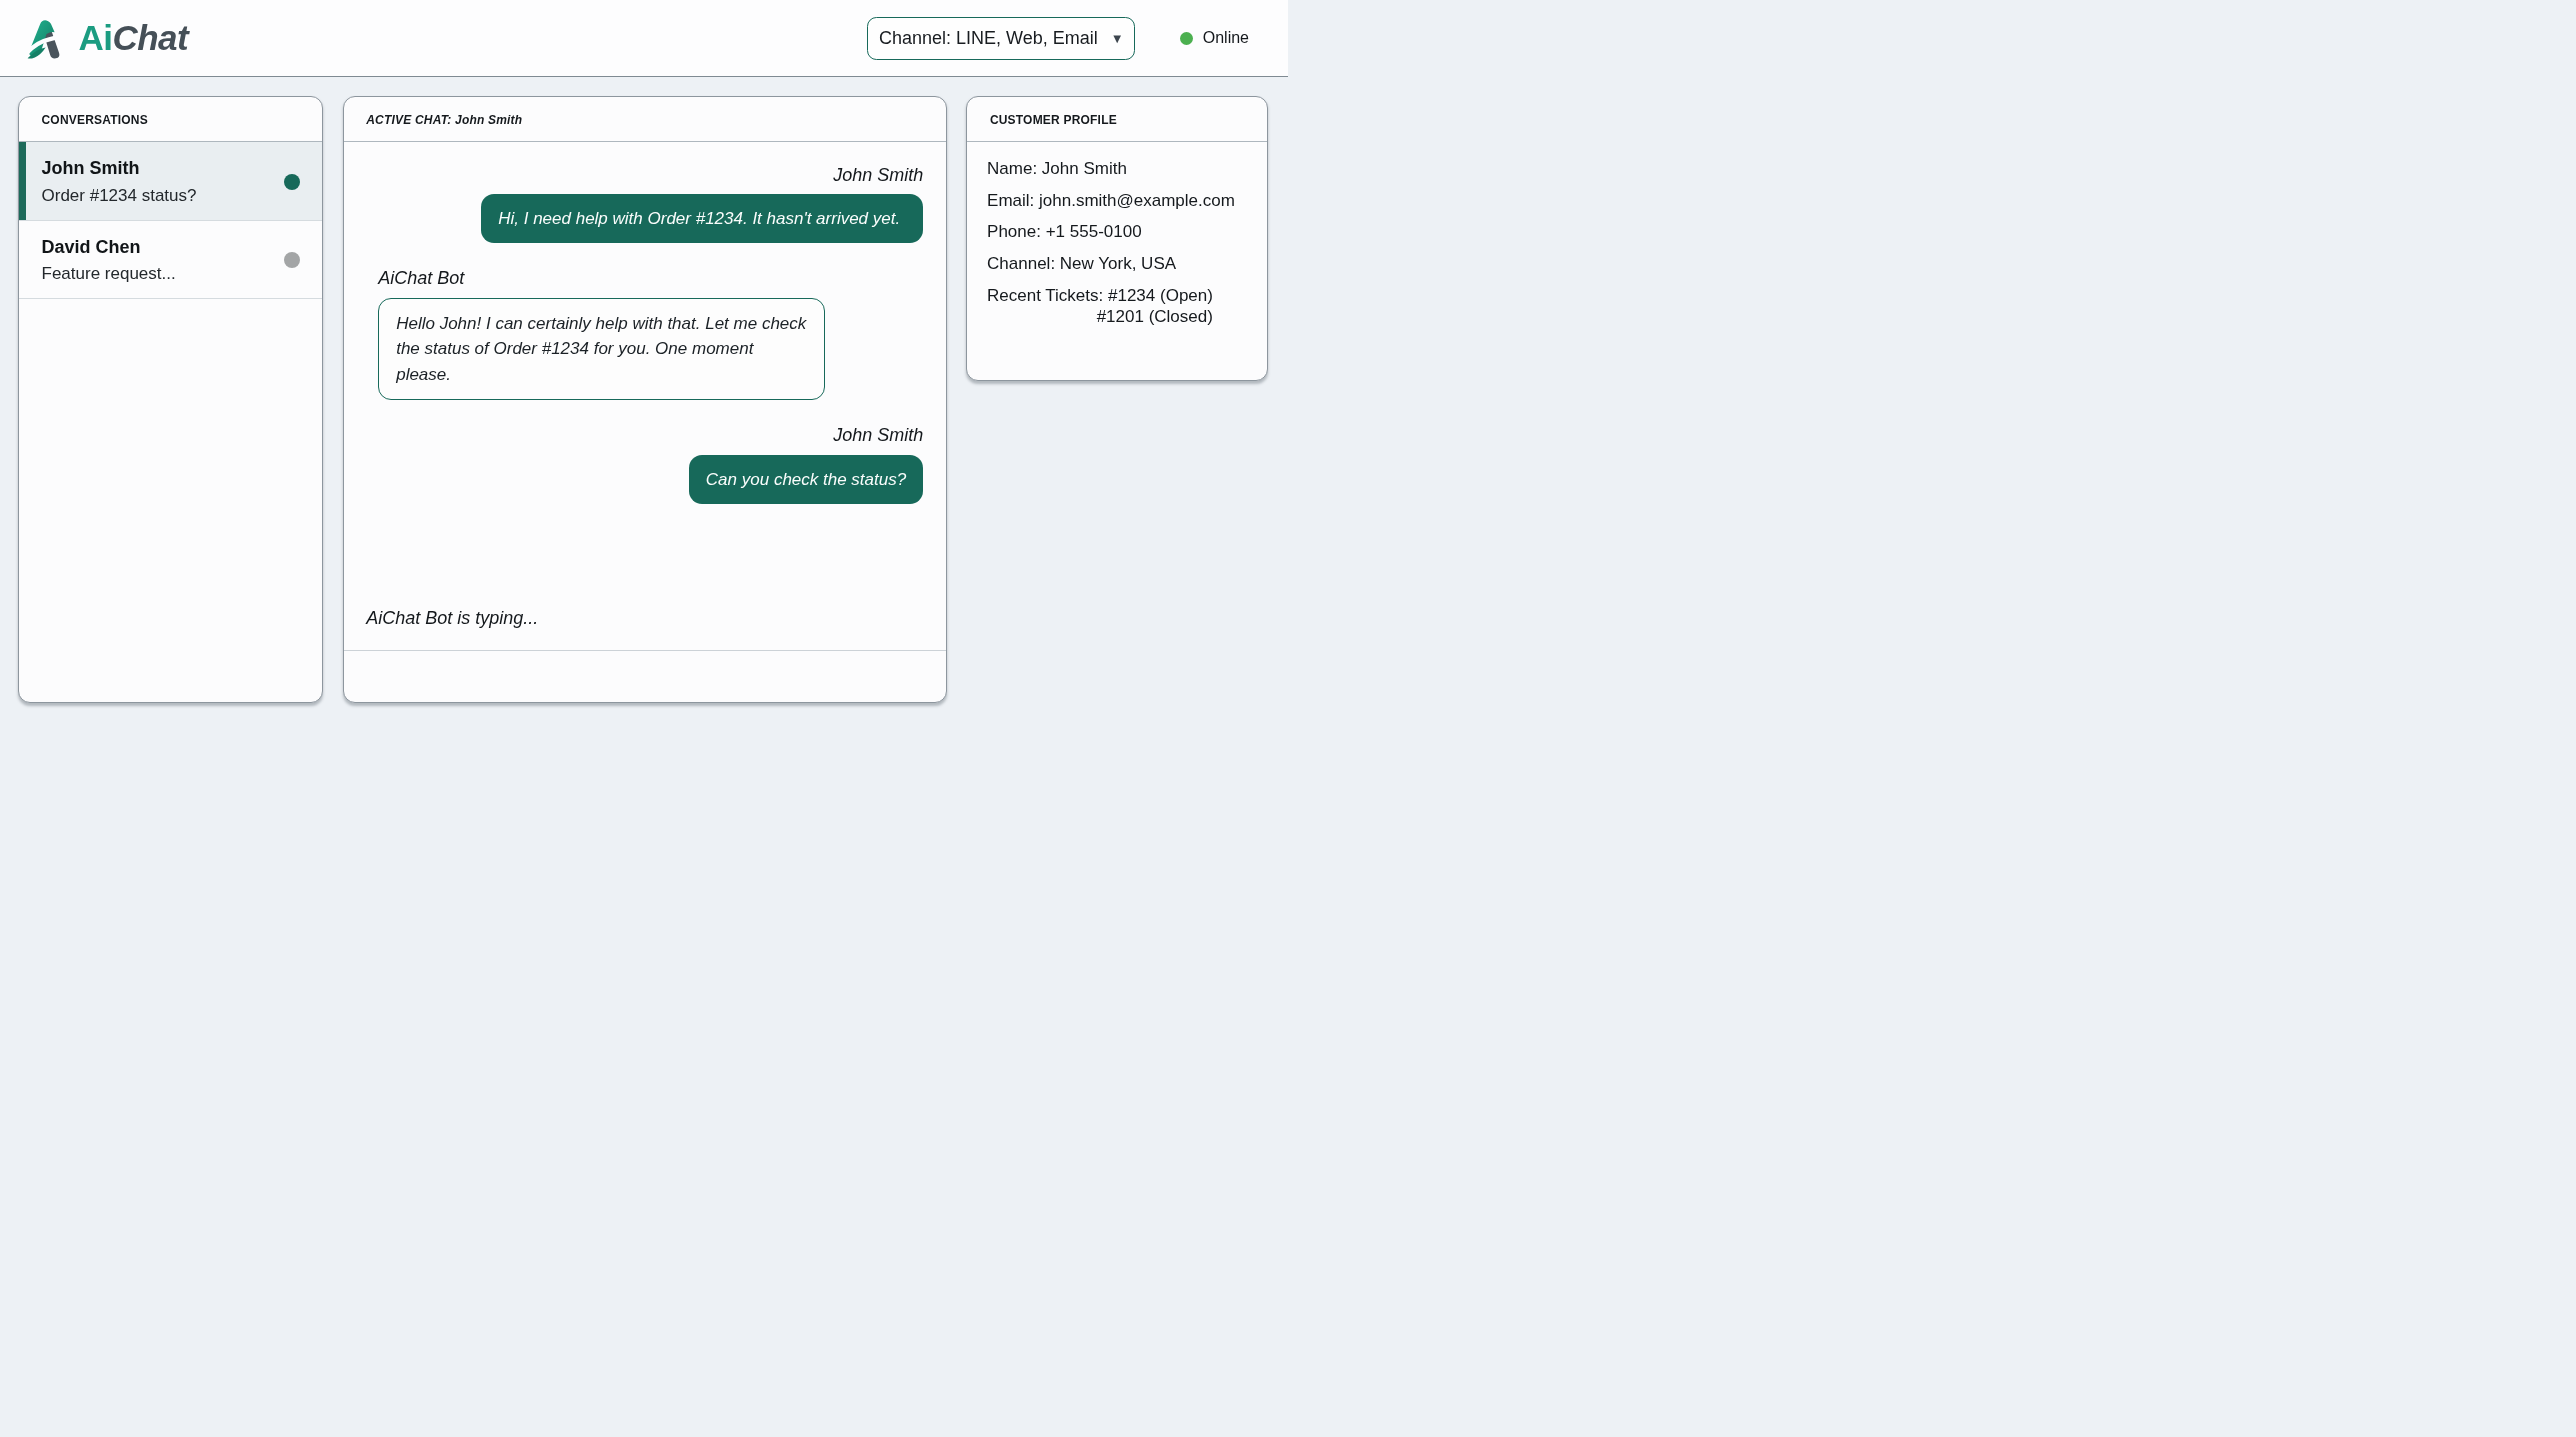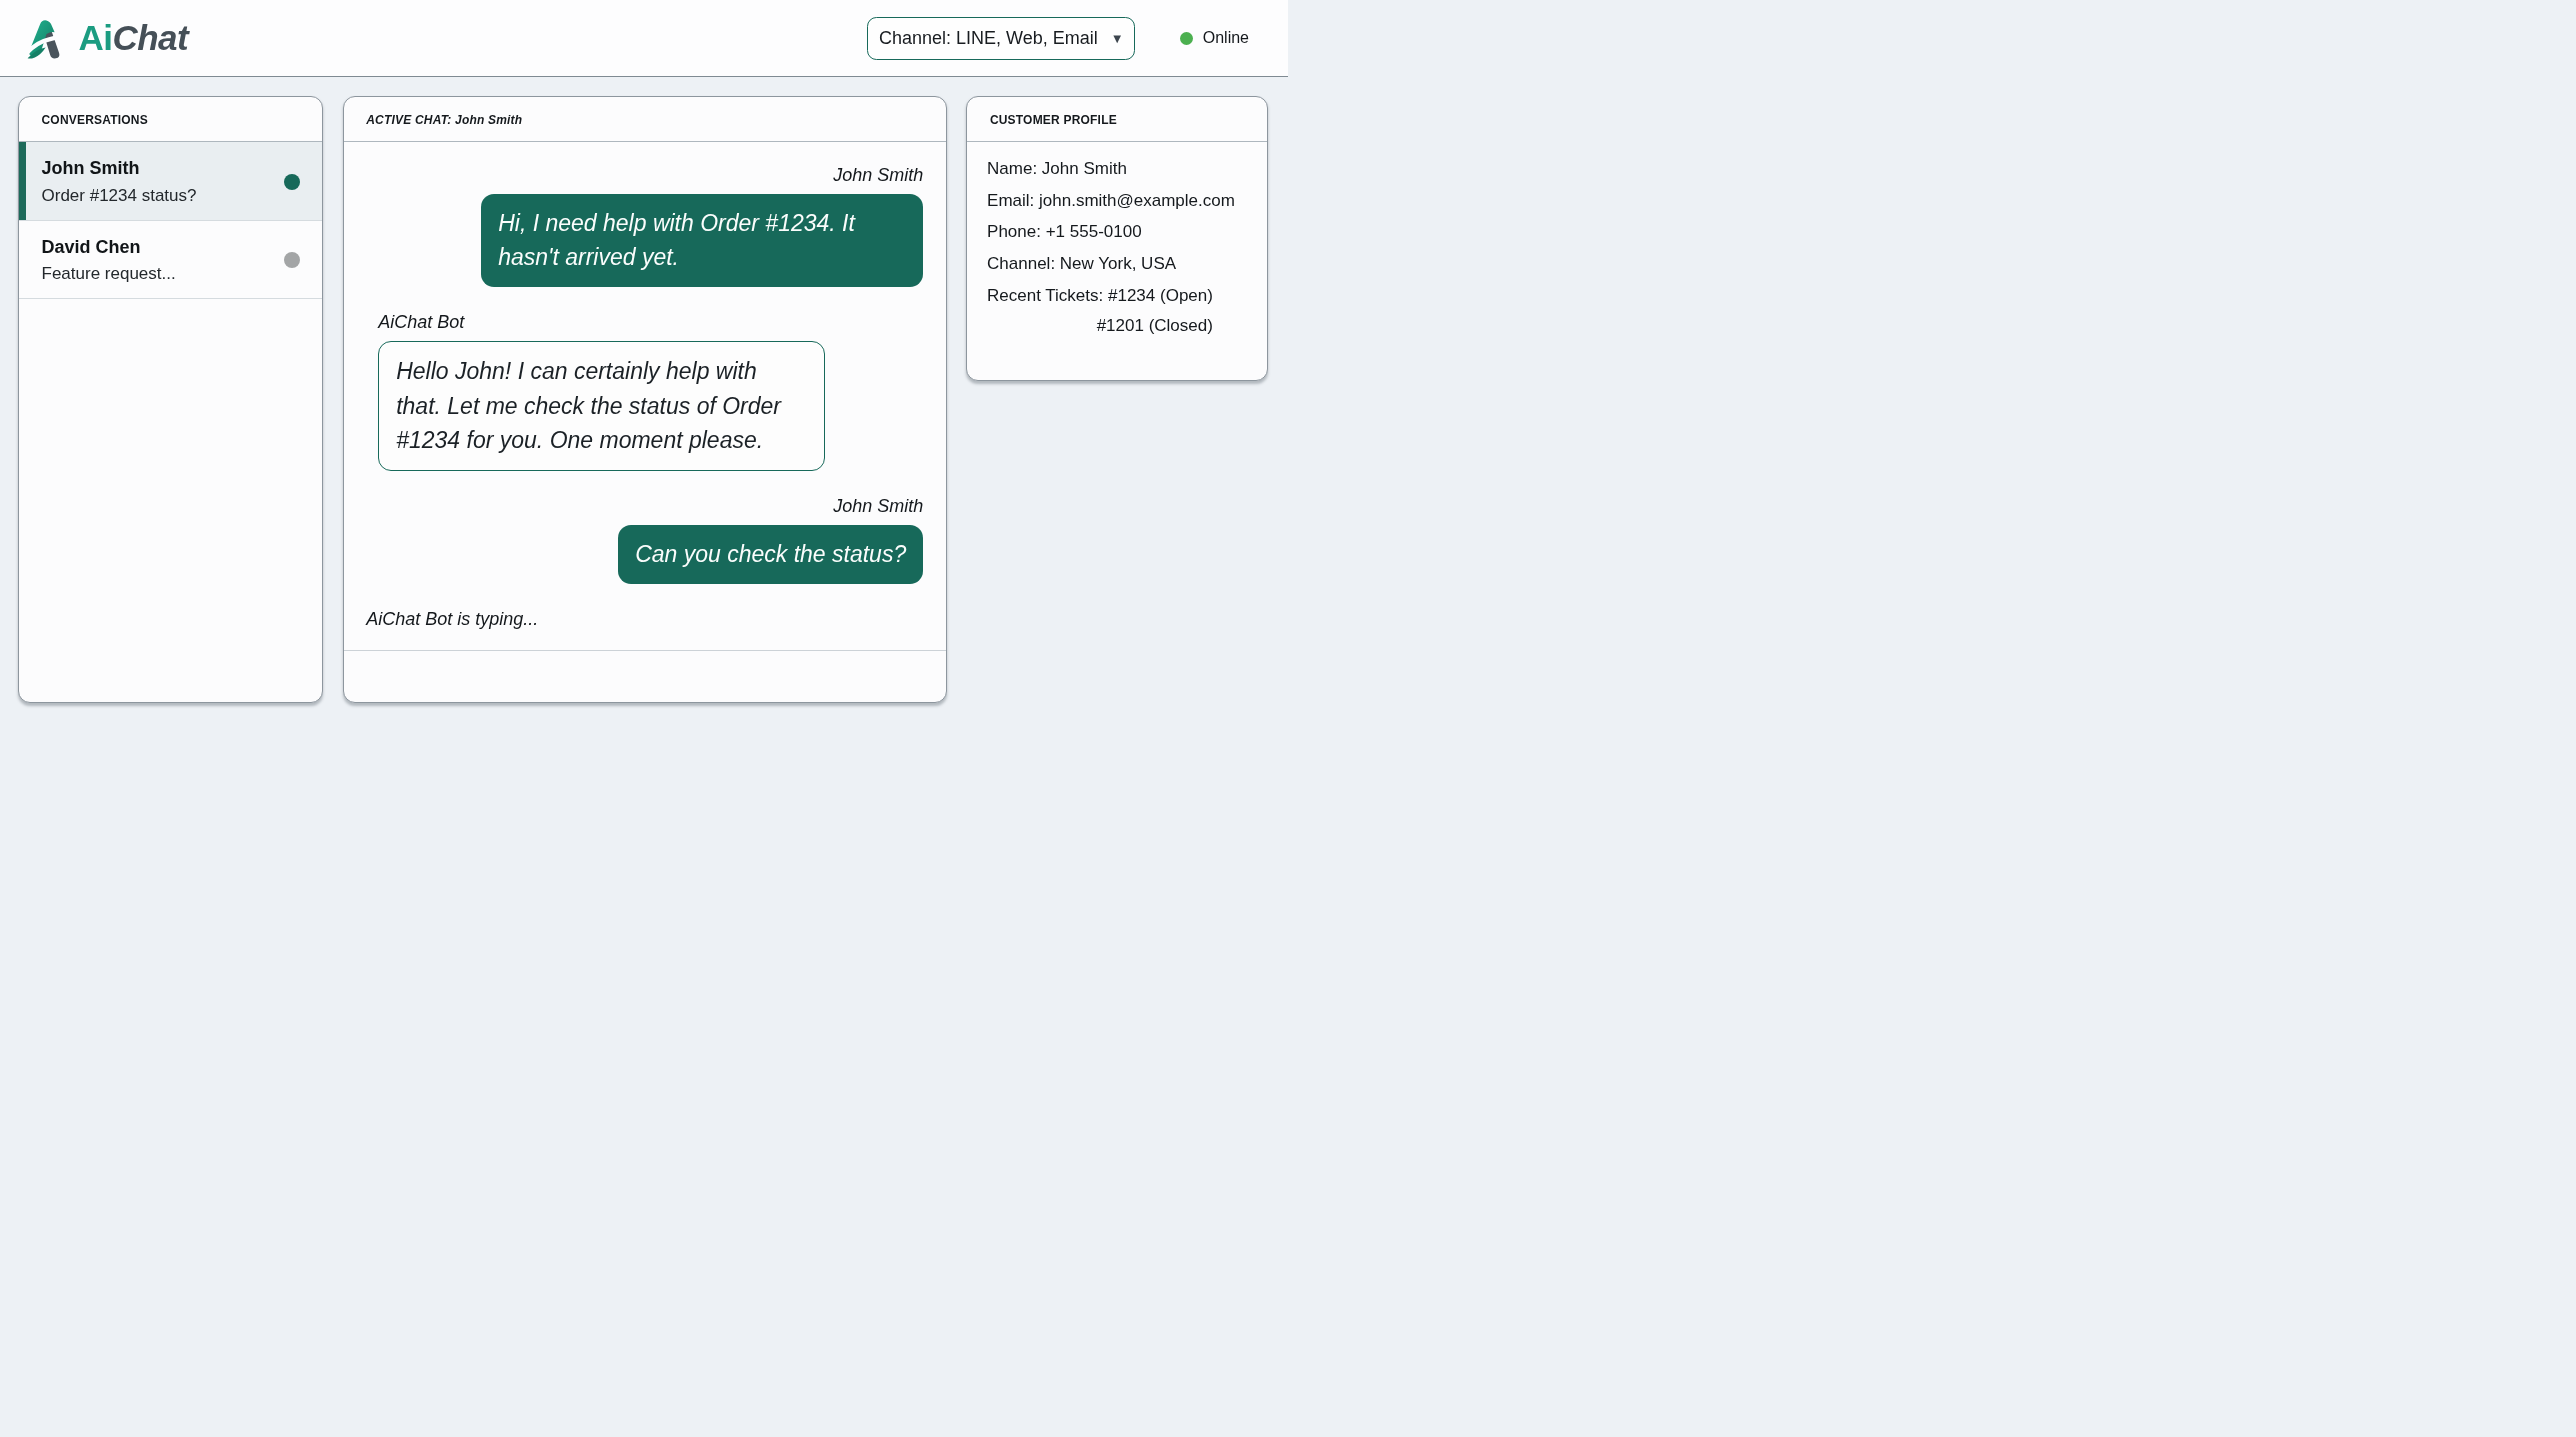--- a/index.html
+++ b/index.html
@@ -78,38 +78,38 @@
   .conv-dot.idle { background:#a3a5a6; }
 
   
   .chat { width:604px; height:607px;font-style:italic; }
   .chat-body { flex:1; display:flex; flex-direction:column; padding:22.5px 22.5px 0 22.5px; }
   .msg { display:flex; flex-direction:column; margin-bottom:25px; }
   .msg.right { align-items:flex-end; }
   .msg.left  { align-items:flex-start;margin-left:12px; }
   .msg-sender { font-size:18px; color:#14181c; margin-bottom:8.4px; }
   .bubble {
-    font-size:23px; line-height:1.5;
+    font-size:17px; line-height:1.5;
     border-radius:13px;
     padding:12px 17px;
   }
   .bubble.filled { background:#17695a; color:#fafdfc; }
   .bubble.outline { background:#fdfdfd; border:1.9px solid #17695a; color:#1b2126; }
   .msg-0 .bubble { width:442px; }
   .msg-1 .bubble { width:447px; }
   .typing { margin-top:auto; font-size:18px; color:#14181c; padding-bottom:20.6px; }
   .chat-input-row { border-top:1.4px solid #ccd2d7; height:52px; flex:0 0 auto; }
 
   
   .right-col { width:302px; display:flex; flex-direction:column; gap:20.6px; }
   .profile { height:285px; }
   .profile-body { padding:17px 19.7px; font-size:17px; line-height:19.7px; }
   .profile-line { margin-bottom:12px; white-space:nowrap; }
   .tickets { display:inline-block; }
-  .tickets-line2 { text-align:right; margin-top:10px; }
+  .tickets-line2 { text-align:right; margin-top:1px; }
 
   .responses { height:301px; }
   .responses-body { padding-top:22.5px; }
   .sr-button {
     display:block; width:calc(100% - 41px); height:37px;
     margin:0 20.6px 16px 20.6px;
     background:#17695a; color:#f7fbfa;
     border:none; border-radius:8.4px;
     font-family:"Liberation Sans", sans-serif;
     font-size:17px;

